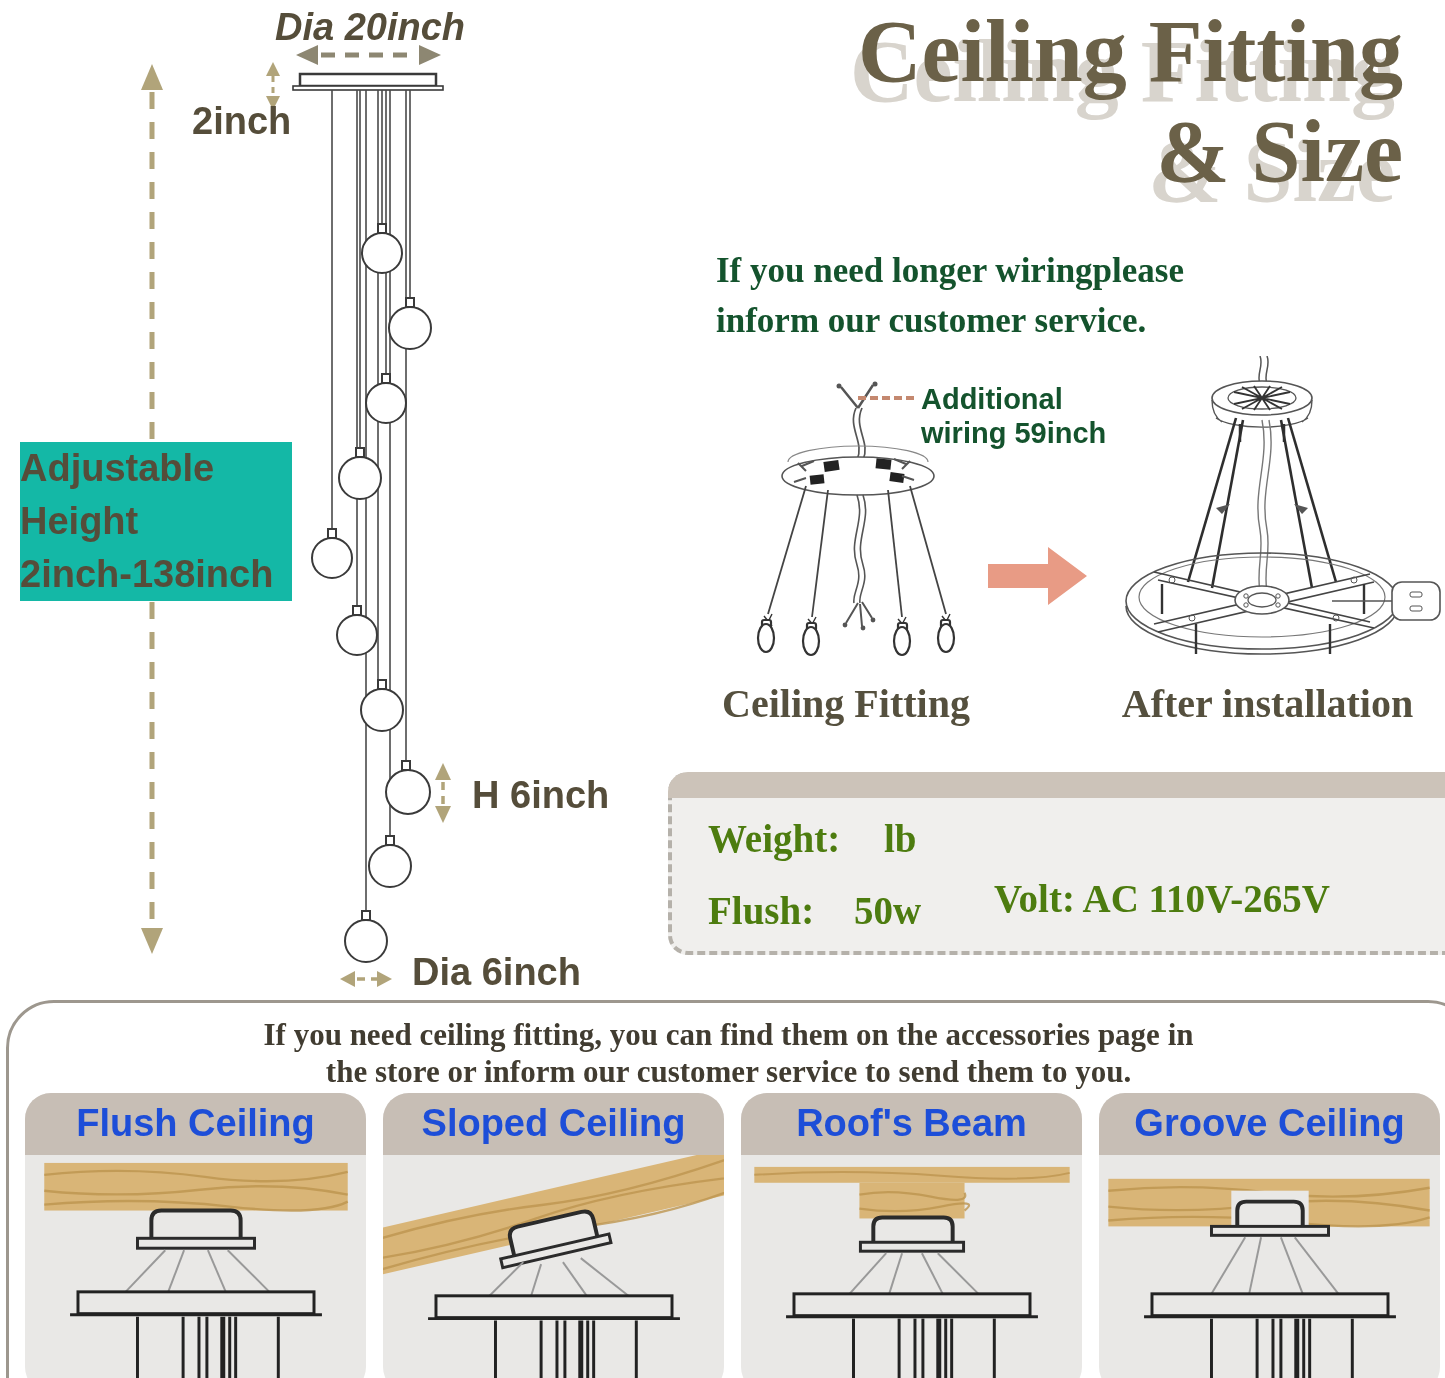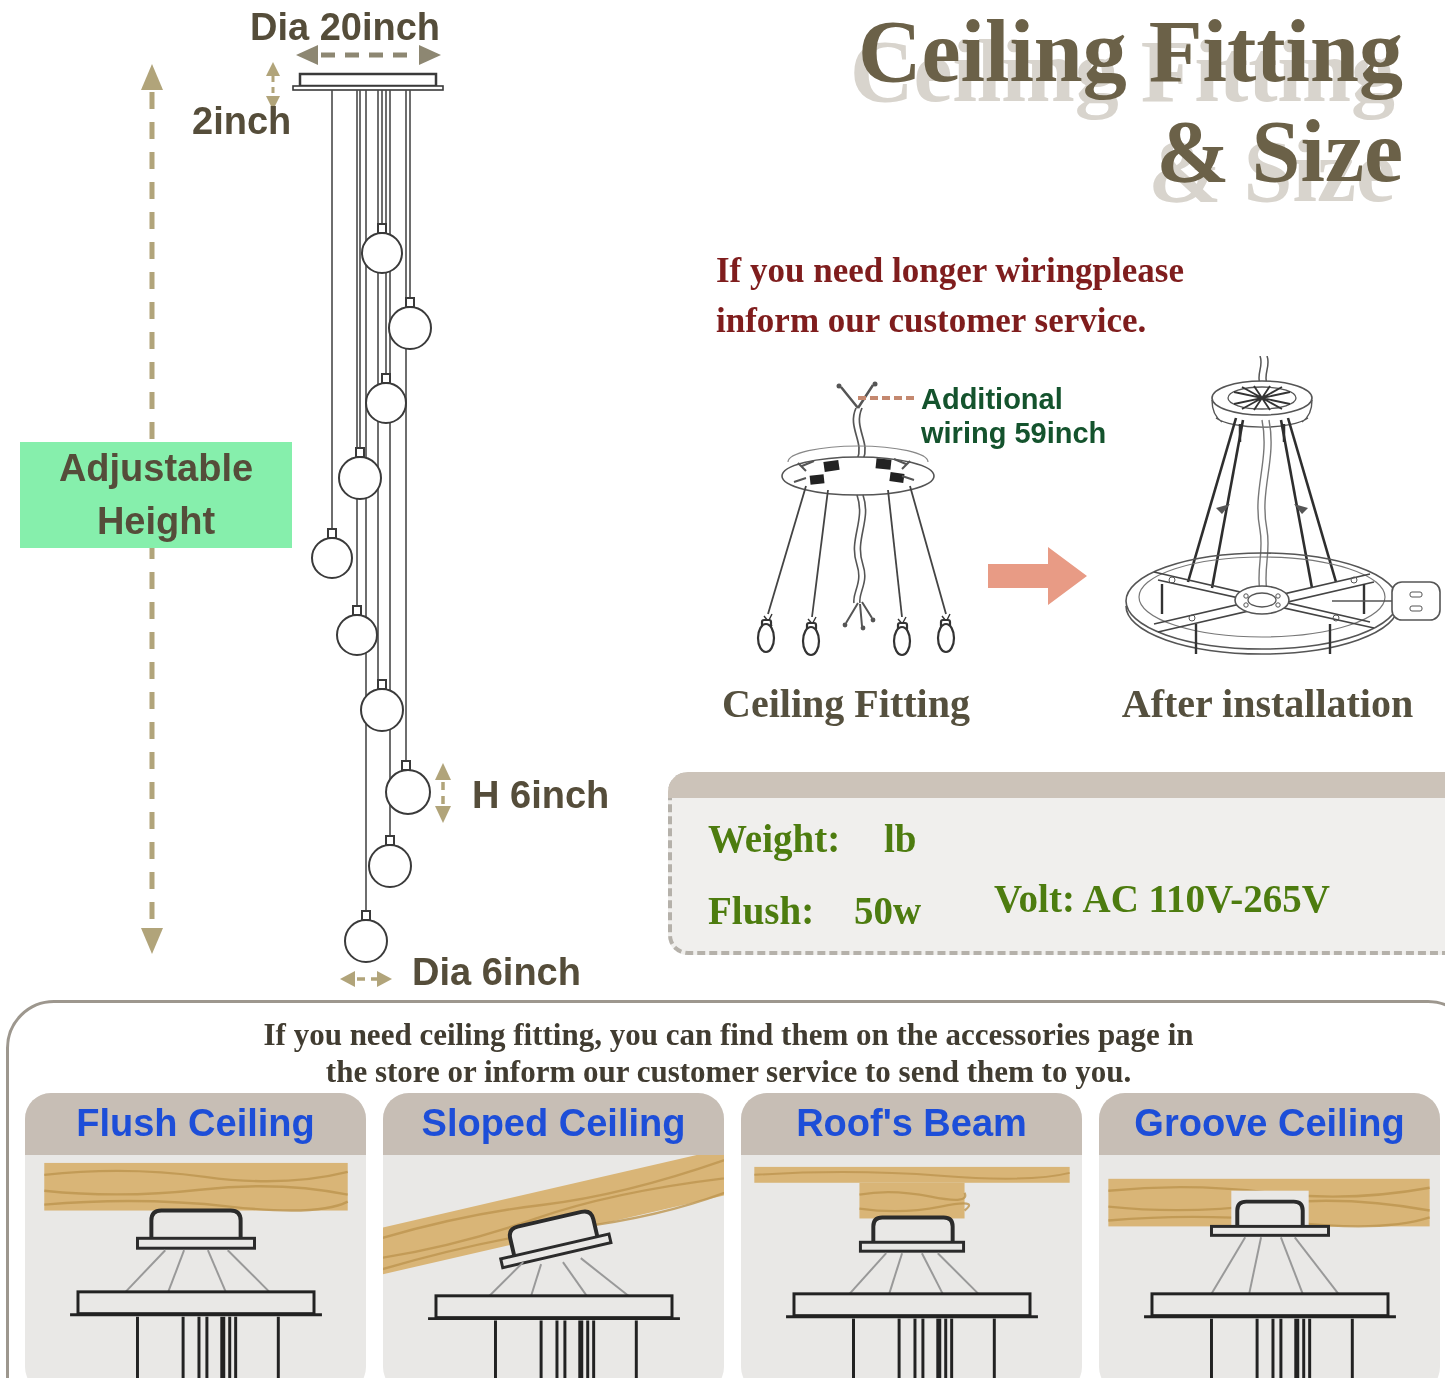--- a/index.html
+++ b/index.html
@@ -11,30 +11,30 @@
     --line-art:#3a3a3a;
   }
   html,body{margin:0;padding:0;background:#fff;}
   #canvas{position:relative;width:1445px;height:1378px;background:#fff;overflow:hidden;
           font-family:"Liberation Sans",sans-serif;}
   .abs{position:absolute;}
   .sans{font-family:"Liberation Sans",sans-serif;font-weight:bold;color:var(--text-dark);}
   .serif{font-family:"Liberation Serif",serif;font-weight:bold;color:var(--text-dark);}
 
   .dim-label{font-size:38px;}
-  #dia-top-label{left:250px;top:6px;width:240px;text-align:left;}
+  #dia-top-label{left:250px;top:6px;width:240px;text-align:center;font-style:italic;}
   #canopy-h-label{left:192px;top:100px;}
-  #adj-height{left:20px;top:442px;width:272px;text-align:center;font-size:38px;
-              line-height:53px;background:#86efac;}
+  #adj-height{left:20px;top:442px;width:272px;font-size:38px;
+              line-height:53px;background:#14b8a6;}
   #h6-label{left:472px;top:774px;}
   #dia6-label{left:412px;top:951px;}
 
   #title{right:42px;top:2px;width:760px;text-align:right;font-size:88px;line-height:100px;
          color:var(--title);text-shadow:-8px 20px 0 #d8d4cd;}
-  #subtitle{left:716px;top:246px;font-size:35px;line-height:50px;color:#7f1d1d;}
+  #subtitle{left:716px;top:246px;font-size:35px;line-height:50px;color:#14532d;}
 
   #leader{left:858px;top:396px;width:56px;height:0;border-top:4px dashed var(--leader-dash);}
   #wiring-note{left:921px;top:382px;font-size:29px;line-height:34px;color:#14532d;}
 
   .caption{font-size:40px;text-align:center;color:#55503e;}
   #cap-fitting{left:713px;top:680px;width:266px;}
   #cap-after{left:1095px;top:680px;width:345px;}
 
   #spec-box{left:668px;top:772px;width:812px;height:183px;background:var(--spec-box-bg);
             border:4px dashed var(--spec-border);border-radius:20px 0 0 20px;box-sizing:border-box;}
@@ -130,20 +130,21 @@
       <line x1="357" y1="979" x2="377" y2="979" stroke-width="3.5" stroke-dasharray="8 6"></line>
       <polygon points="392,979 377,971 377,987" stroke="none"></polygon>
     </g>
   </svg>
 
   <div class="abs sans dim-label" id="dia-top-label">Dia 20inch</div>
   <div class="abs sans dim-label" id="canopy-h-label">2inch</div>
   <div class="abs sans" id="adj-height">
     <div>Adjustable</div>
     <div>Height</div>
+    <div>2inch-138inch</div>
   </div>
   <div class="abs sans dim-label" id="h6-label">H 6inch</div>
   <div class="abs sans dim-label" id="dia6-label">Dia 6inch</div>
 
   <div class="abs serif" id="title">
     <div>Ceiling Fitting</div>
     <div>&amp; Size</div>
   </div>
   <div class="abs serif" id="subtitle">
     <div>If you need longer wiringplease</div>

